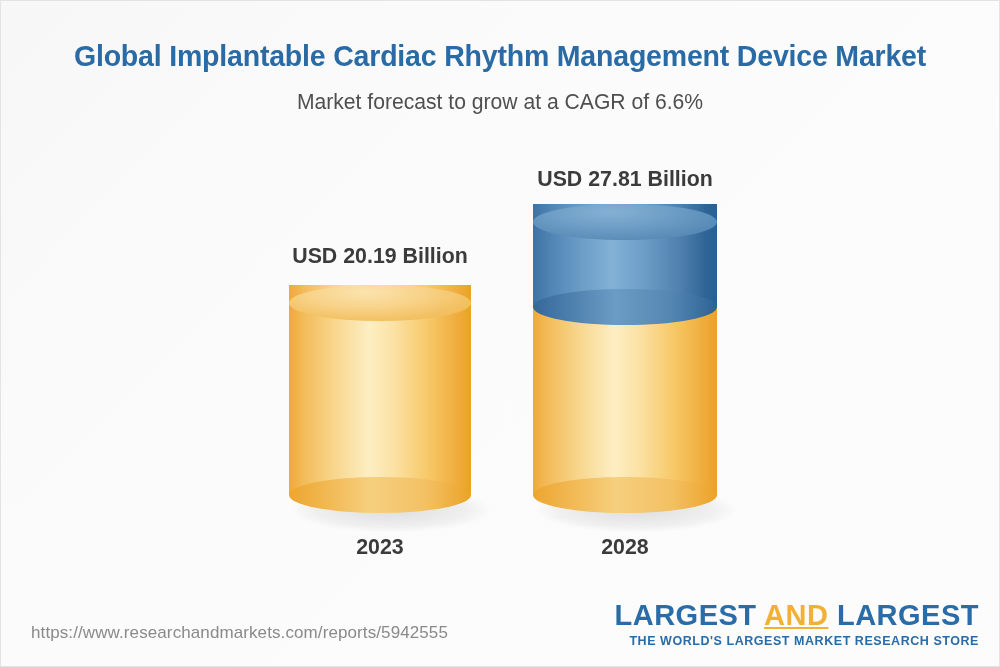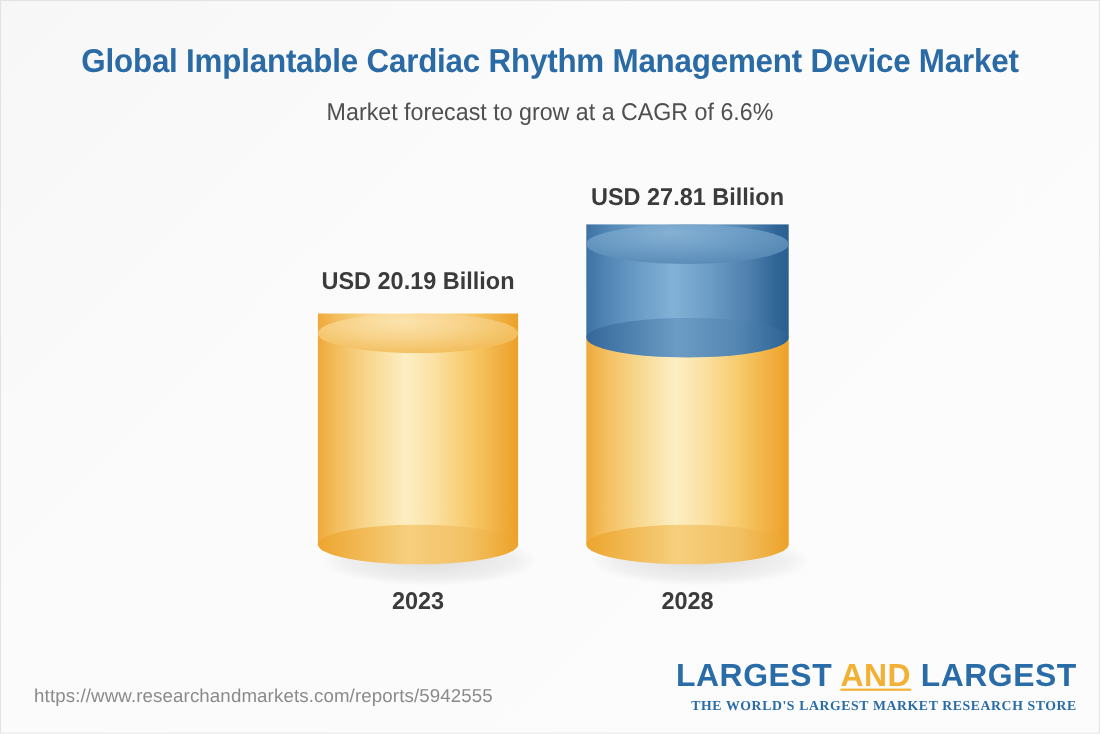--- a/index.html
+++ b/index.html
@@ -144,21 +144,21 @@
     white-space:nowrap;
   }
   .logo-main .rm-blue{color:#2a6ca7;}
   .logo-main .rm-gold{color:#f2b134;text-decoration:underline;}
   .logo-tag{
     margin-top:4px;
     font-size:12.5px;
     font-weight:bold;
     letter-spacing:0.55px;
     color:#2a6ca7;
-    font-family:Liberation Serif, serif;
+    font-family:Liberation Sans, sans-serif;
     white-space:nowrap;
   }
 </style>
 </head>
 <body>
 
 <div class="canvas">
 
   <div class="title">Global Implantable Cardiac Rhythm Management Device Market</div>
   <div class="subtitle">Market forecast to grow at a CAGR of 6.6%</div>

